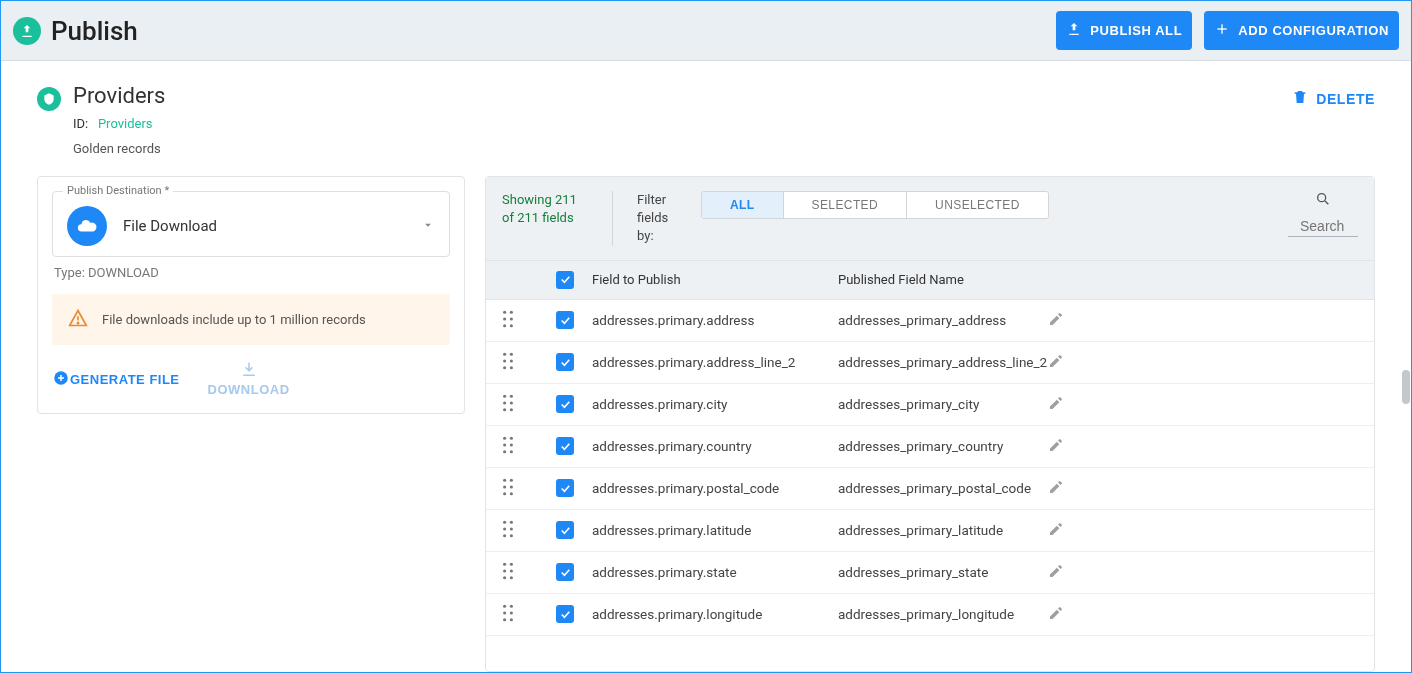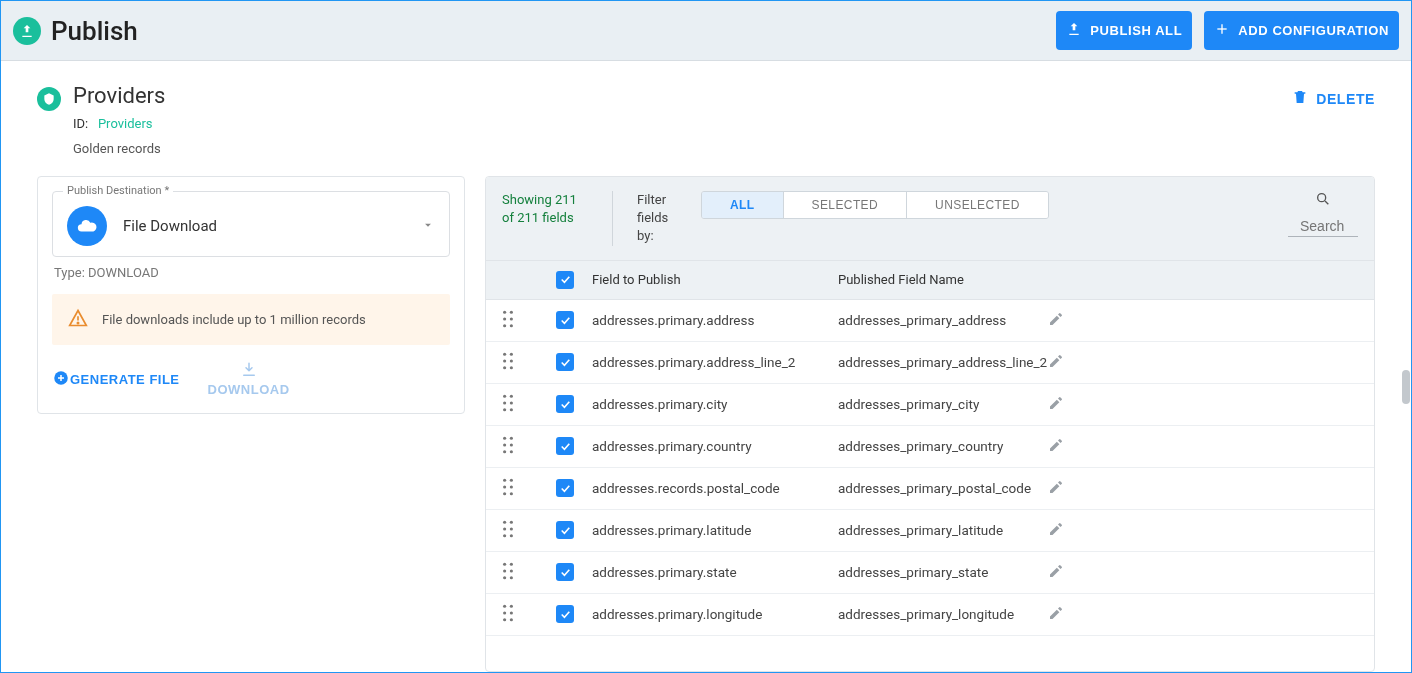--- a/index.html
+++ b/index.html
@@ -588,21 +588,21 @@
         </svg>
       </span>
     </div>
     <div class="col-check">
       <div class="checkbox">
         <svg viewBox="0 0 24 24" fill="none" stroke="currentColor" stroke-width="3">
                     <path d="M5 12l5 5L19 7"></path>
                   </svg>
       </div>
     </div>
-    <div class="col-field">addresses.records.postal_code</div>
+    <div class="col-field">addresses.primary.postal_code</div>
     <div class="col-pub">addresses_primary_postal_code</div>
     <div class="col-edit">
       <span class="edit-icon">
         <svg viewBox="0 0 24 24" fill="currentColor">
                     <path d="M3 17.25V21h3.75L17 10.75l-3.75-3.75L3 17.25zM20.7 7.04a1 1 0 000-1.41l-2.34-2.34a1 1 0 00-1.41 0L15 5.24 18.76 9l1.95-1.96z"></path>
                   </svg>
       </span>
     </div>
             </div>
             <div class="row">

